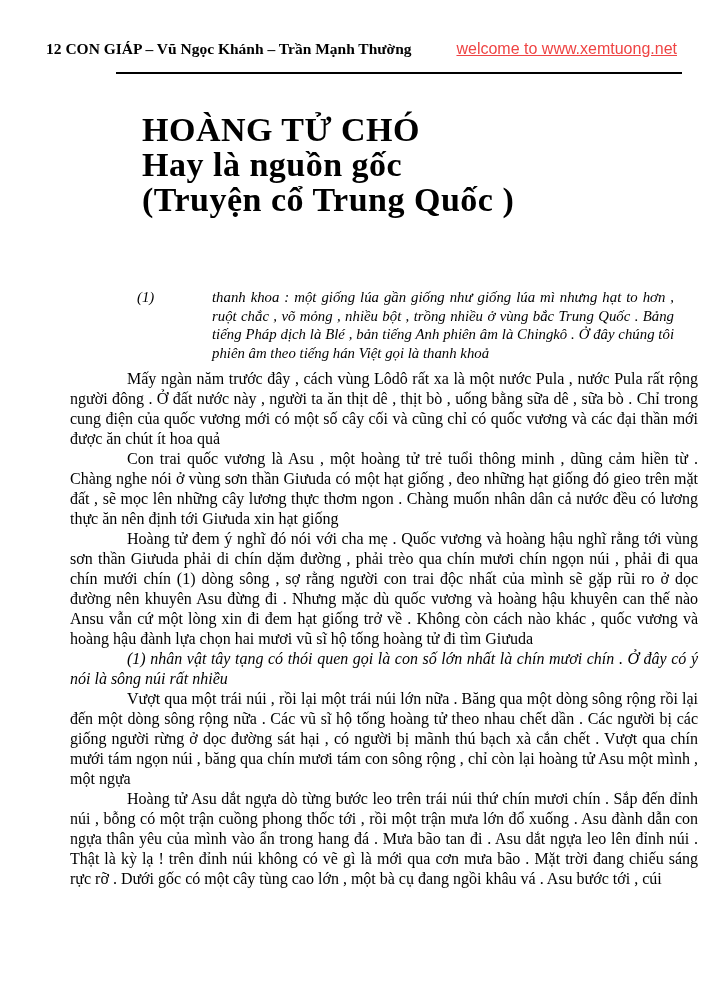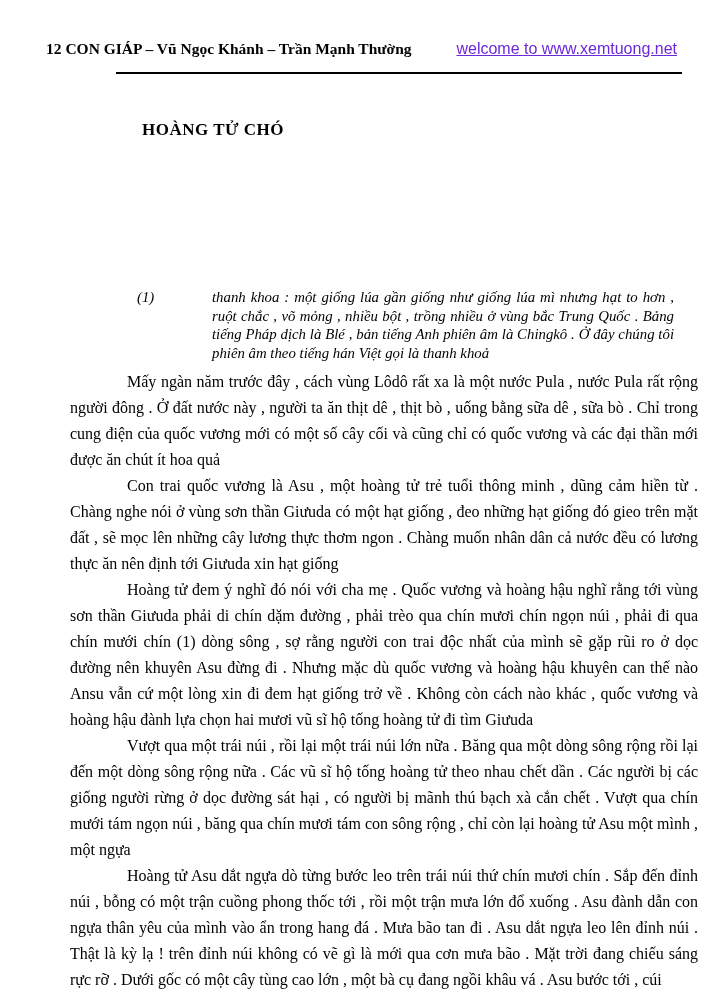--- a/index.html
+++ b/index.html
@@ -32,42 +32,42 @@
   .book-title {
     font-weight: bold;
     font-size: 15.5px;
     white-space: nowrap;
   }
   .site-link {
     margin-left: auto;
     font-family: "Liberation Sans", sans-serif;
     font-size: 16px;
     text-decoration: underline;
-    color: #6d28d9;
+    color: #ef4444;
     white-space: nowrap;
     cursor: pointer;
   }
   .page-number {
     margin-left: 26px;
     font-size: 10px;
   }
   .header-rule {
     position: absolute;
     top: 72px;
     left: 84px;
     width: 566px;
     height: 2px;
     background: #000000;
   }
   .title-block {
     position: absolute;
     top: 112px;
     left: 110px;
     font-weight: bold;
-    font-size: 17px;
+    font-size: 34px;
     line-height: 35px;
     letter-spacing: 0.5px;
   }
   .footnote {
     position: absolute;
     top: 288px;
     left: 105px;
     width: 537px;
     display: flex;
     font-style: italic;
@@ -81,21 +81,21 @@
   .footnote-text {
     flex: 1;
     text-align: justify;
   }
   .body-text {
     position: absolute;
     top: 369px;
     left: 38px;
     width: 628px;
     font-size: 16px;
-    line-height: 26px;
+    line-height: 20px;
     text-align: justify;
   }
   .para {
     margin: 0;
     text-indent: 57px;
   }
   .italic-note {
     font-style: italic;
   }
 </style>
@@ -107,28 +107,31 @@
   <div class="header">
     <span class="book-title">12 CON GIÁP – Vũ Ngọc Khánh – Trần Mạnh Thường</span>
     <span class="site-link">welcome to www.xemtuong.net</span>
     <span class="page-number">216</span>
   </div>
 
   <div class="header-rule"></div>
 
   <div class="title-block">
     <div>HOÀNG TỬ CHÓ</div>
+    <div>Hay là nguồn gốc</div>
+    <div>(Truyện cổ Trung Quốc )</div>
   </div>
 
   <div class="footnote">
     <span class="footnote-marker">(1)</span>
     <span class="footnote-text">thanh khoa : một giống lúa gần giống như giống lúa mì nhưng hạt to hơn , ruột chắc , võ mỏng , nhiều bột , trồng nhiều ở vùng bắc Trung Quốc . Bảng tiếng Pháp dịch là Blé , bản tiếng Anh phiên âm là Chingkô . Ở đây chúng tôi phiên âm theo tiếng hán Việt gọi là thanh khoả</span>
   </div>
 
   <div class="body-text">
     <p class="para">Mấy ngàn năm trước đây , cách vùng Lôdô rất xa là một nước Pula , nước Pula rất rộng người đông . Ở đất nước này , người ta ăn thịt dê , thịt bò , uống bằng sữa dê , sữa bò . Chỉ trong cung điện của quốc vương mới có một số cây cối và cũng chỉ có quốc vương và các đại thần mới được ăn chút ít hoa quả</p>
     <p class="para">Con trai quốc vương là Asu , một hoàng tử trẻ tuổi thông minh , dũng cảm hiền từ . Chàng nghe nói ở vùng sơn thần Giưuda có một hạt giống , đeo những hạt giống đó gieo trên mặt đất , sẽ mọc lên những cây lương thực thơm ngon . Chàng muốn nhân dân cả nước đều có lương thực ăn nên định tới Giưuda xin hạt giống</p>
     <p class="para">Hoàng tử đem ý nghĩ đó nói với cha mẹ . Quốc vương và hoàng hậu nghĩ rằng tới vùng sơn thần Giưuda phải di chín dặm đường , phải trèo qua chín mươi chín ngọn núi , phải đi qua chín mưới chín (1) dòng sông , sợ rằng người con trai độc nhất của mình sẽ gặp rũi ro ở dọc đường nên khuyên Asu đừng đi . Nhưng mặc dù quốc vương và hoàng hậu khuyên can thế nào Ansu vẫn cứ một lòng xin đi đem hạt giống trở về . Không còn cách nào khác , quốc vương và hoàng hậu đành lựa chọn hai mươi vũ sĩ hộ tống hoàng tử đi tìm Giưuda</p>
+    <p class="para italic-note">(1) nhân vật tây tạng có thói quen gọi là con số lớn nhất là chín mươi chín . Ở đây có ý nói là sông núi rất nhiều</p>
     <p class="para">Vượt qua một trái núi , rồi lại một trái núi lớn nữa . Băng qua một dòng sông rộng rồi lại đến một dòng sông rộng nữa . Các vũ sĩ hộ tống hoàng tử theo nhau chết dần . Các người bị các giống người rừng ở dọc đường sát hại , có người bị mãnh thú bạch xà cắn chết . Vượt qua chín mưới tám ngọn núi , băng qua chín mươi tám con sông rộng , chỉ còn lại hoàng tử Asu một mình , một ngựa</p>
     <p class="para">Hoàng tử Asu dắt ngựa dò từng bước leo trên trái núi thứ chín mươi chín . Sắp đến đỉnh núi , bỗng có một trận cuồng phong thốc tới , rồi một trận mưa lớn đổ xuống . Asu đành dẫn con ngựa thân yêu của mình vào ẩn trong hang đá . Mưa bão tan đi . Asu dắt ngựa leo lên đỉnh núi . Thật là kỳ lạ ! trên đỉnh núi không có vẽ gì là mới qua cơn mưa bão . Mặt trời đang chiếu sáng rực rỡ . Dưới gốc có một cây tùng cao lớn , một bà cụ đang ngồi khâu vá . Asu bước tới , cúi</p>
   </div>
 
 </div>
 
 </body></html>

